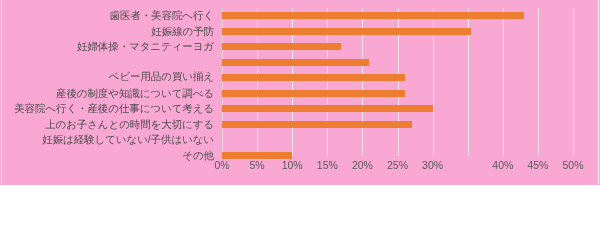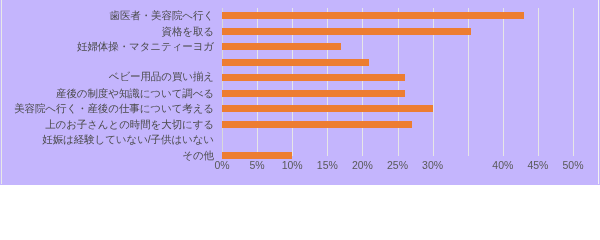--- a/index.html
+++ b/index.html
@@ -7,21 +7,21 @@
     padding: 0;
     background: #ffffff;
   }
   body {
     font-family: "Liberation Sans", "DejaVu Sans", sans-serif;
   }
   #chart-root {
     position: relative;
     width: 600px;
     height: 185px;
-    background: #c4b5fd;
+    background: #f9a8d4;
     box-sizing: border-box;
     overflow: hidden;
   }
   
   #chart-frame {
     position: absolute;
     left: 0.5px;
     top: 0px;
     width: 598px;
     height: 184px;
@@ -101,21 +101,21 @@
   }
 </style>
 </head>
 <body>
 
 <div id="chart-root">
   <div id="chart-frame"></div>
 
   <div id="cat-labels">
       <div class="cat-label" style="top: 0px;">歯医者・美容院へ行く</div>
-      <div class="cat-label" style="top: 15.5px;">資格を取る</div>
+      <div class="cat-label" style="top: 15.5px;">妊娠線の予防</div>
       <div class="cat-label" style="top: 31px;">妊婦体操・マタニティーヨガ</div>
       <div class="cat-label" style="top: 62px; font-family: Liberation Mono, monospace;">ベビー用品の買い揃え</div>
       <div class="cat-label" style="top: 77.5px;">産後の制度や知識について調べる</div>
       <div class="cat-label" style="top: 93px;">美容院へ行く・産後の仕事について考える</div>
       <div class="cat-label" style="top: 108.5px;">上のお子さんとの時間を大切にする</div>
       <div class="cat-label" style="top: 124px;">妊娠は経験していない/子供はいない</div>
       <div class="cat-label" style="top: 139.5px; margin-left: 40px;">その他</div>
     </div>
 
   <div id="plot">

